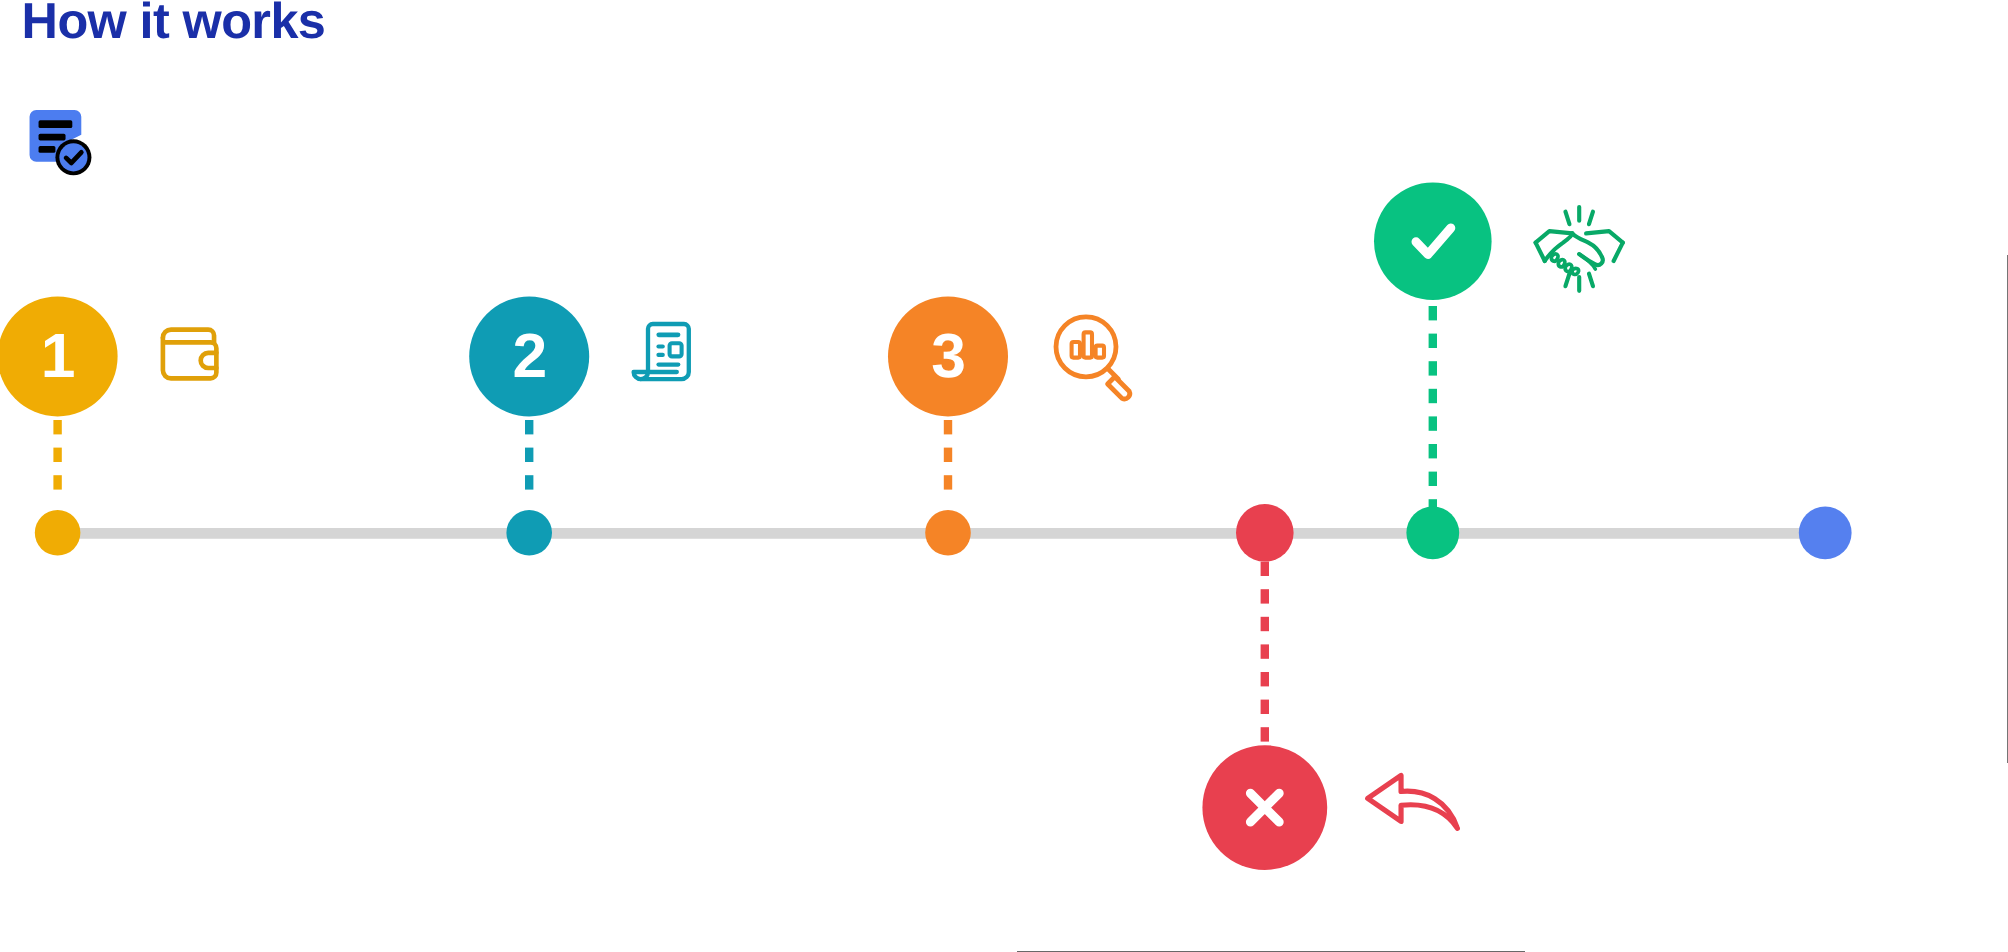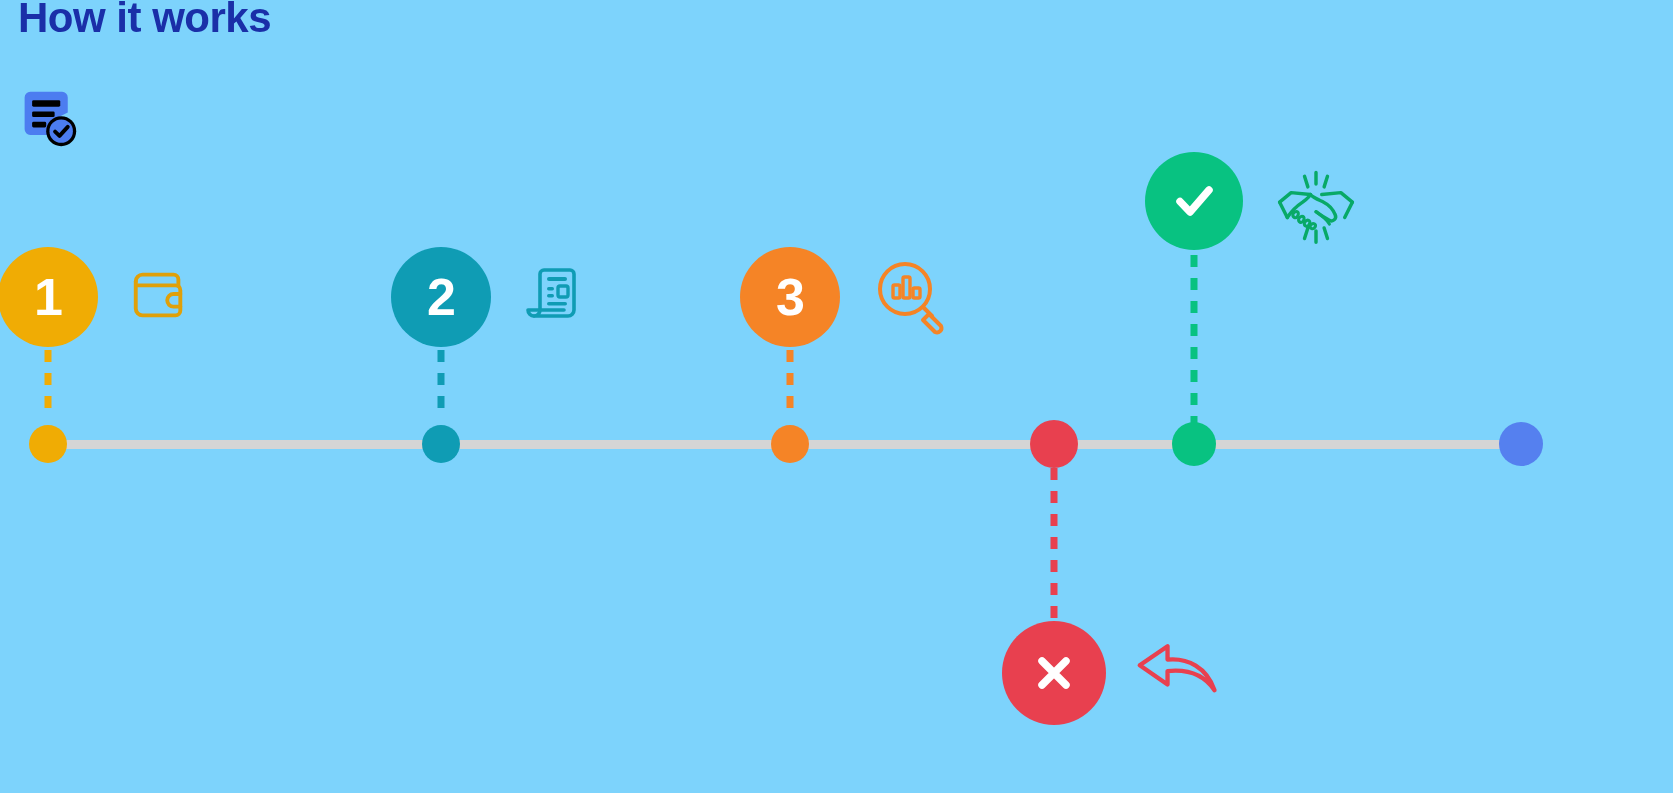--- a/index.html
+++ b/index.html
@@ -8,21 +8,21 @@
     background: #000000;
   }
   body {
     font-family: "Liberation Sans", sans-serif;
     -webkit-font-smoothing: antialiased;
   }
   #stage {
     position: relative;
     width: 1673px;
     height: 793px;
-    background: #7dd3fc;
+    background: #ffffff;
     overflow: hidden;
   }
 
   
   #page-title {
     position: absolute;
     left: 18px;
     top: -6px;
     font-size: 42px;
     font-weight: bold;

